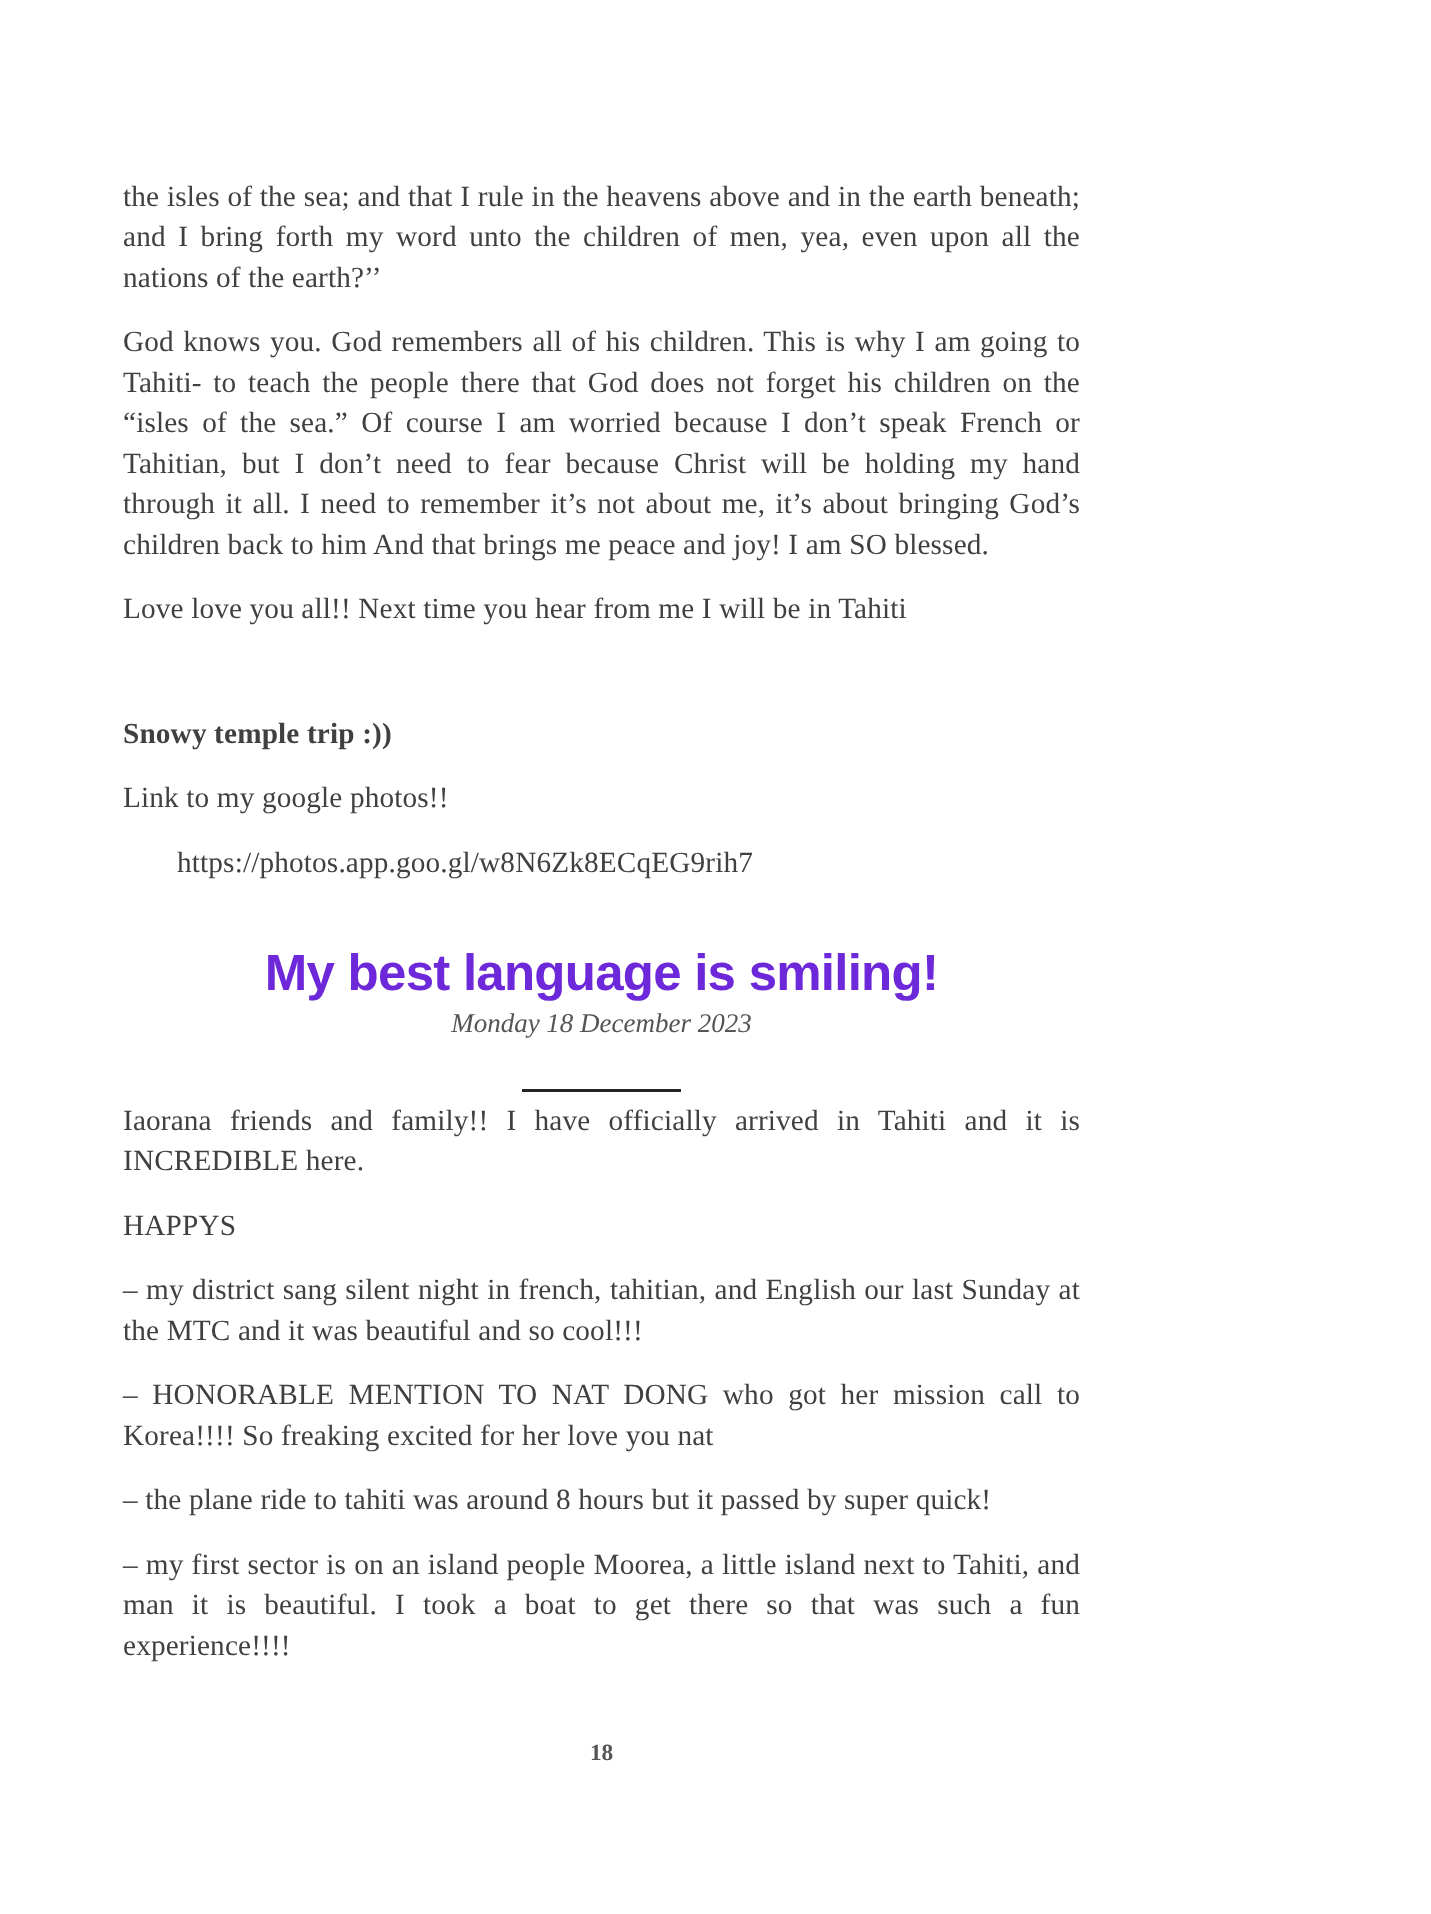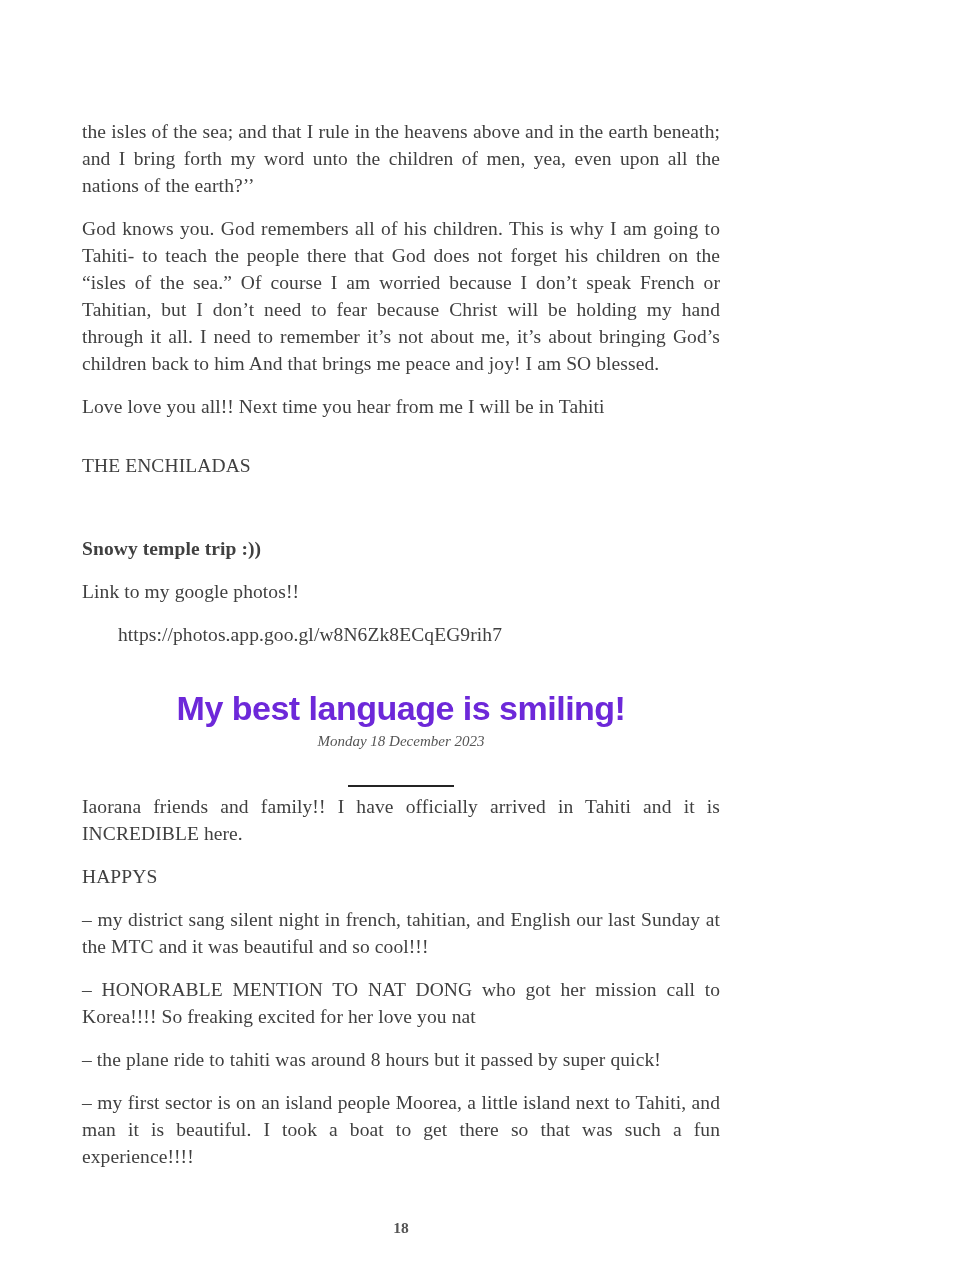--- a/index.html
+++ b/index.html
@@ -51,21 +51,21 @@
     font-family: "Liberation Sans", sans-serif;
     font-weight: 700;
     font-size: 34px;
     line-height: 44px;
     letter-spacing: -0.5px;
     color: #6d28d9;
   }
   .post-date {
     margin: 2px 0 0 0;
     font-style: italic;
-    font-size: 15px;
+    font-size: 18px;
     line-height: 18px;
     color: #555555;
   }
   .divider {
     border: none;
     border-top: 2px solid #242424;
     width: 106px;
     margin: 35px auto 6px auto;
   }
   .page-footer {
@@ -84,21 +84,20 @@
 
 <div class="page">
   <div class="content">
 
     <p class="para">the isles of the sea; and that I rule in the heavens above and in the earth beneath; and I bring forth my word unto the children of men, yea, even upon all the nations of the earth?’’</p>
 
     <p class="para">God knows you. God remembers all of his children. This is why I am going to Tahiti- to teach the people there that God does not forget his children on the “isles of the sea.” Of course I am worried because I don’t speak French or Tahitian, but I don’t need to fear because Christ will be holding my hand through it all. I need to remember it’s not about me, it’s about bringing God’s children back to him And that brings me peace and joy! I am SO blessed.</p>
 
     <p class="para no-justify">Love love you all!! Next time you hear from me I will be in Tahiti</p>
 
-    <p class="para no-justify gap-medium">THE ENCHILADAS</p>
 
     <p class="para no-justify gap-large">Snowy temple trip :))</p>
 
     <p class="para no-justify">Link to my google photos!!</p>
 
     <p class="para no-justify"><span class="url-text">https://photos.app.goo.gl/w8N6Zk8ECqEG9rih7</span></p>
 
     <div class="post-header">
       <h1 class="post-title">My best language is smiling!</h1>
       <p class="post-date">Monday 18 December 2023</p>

